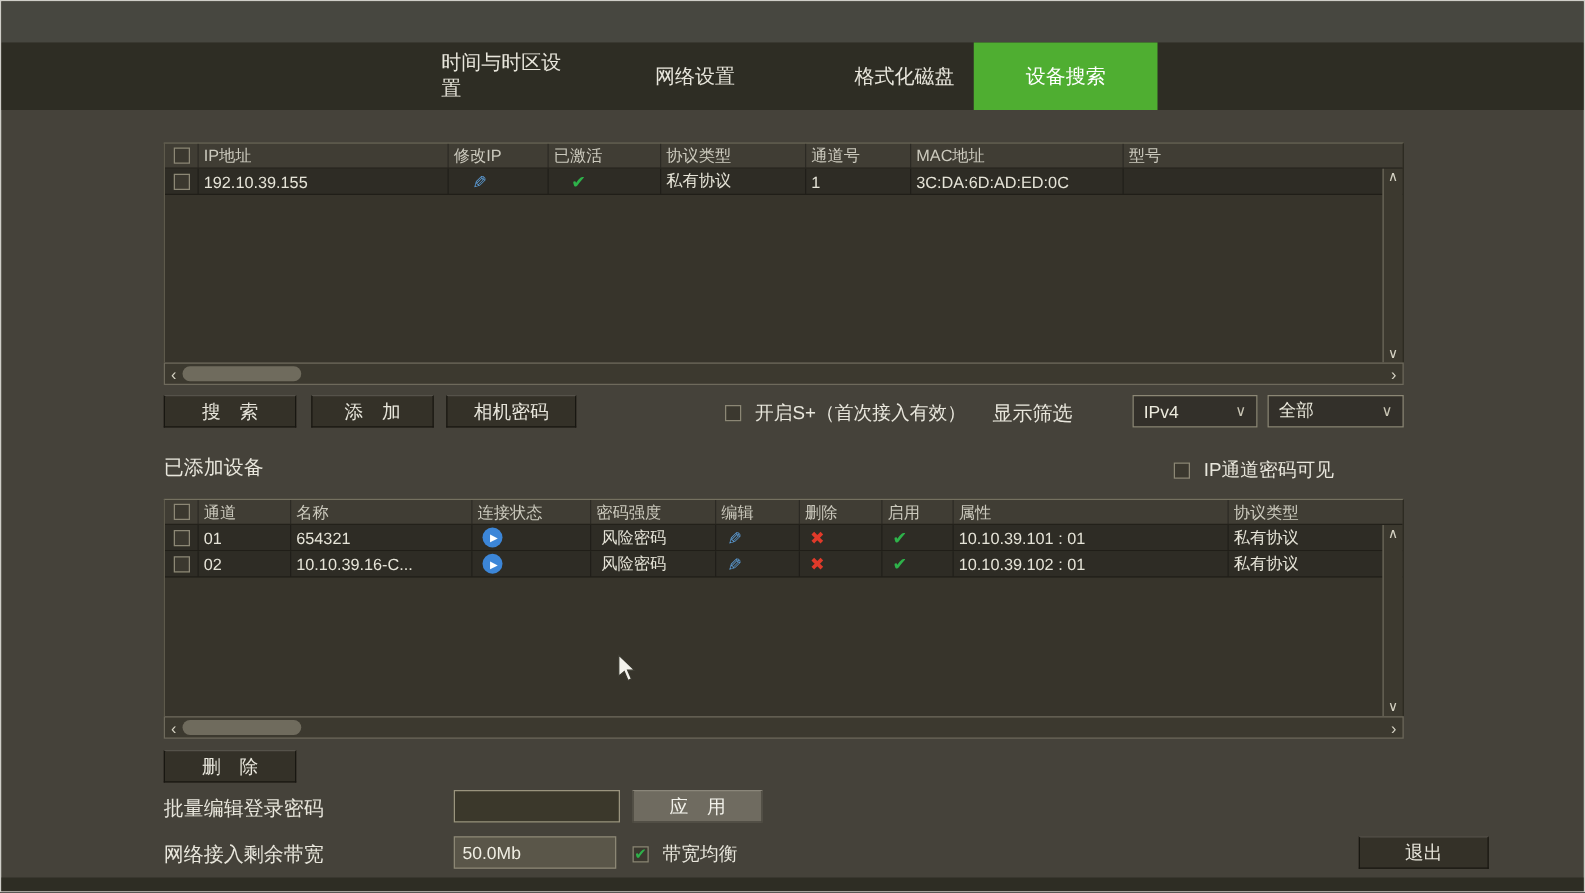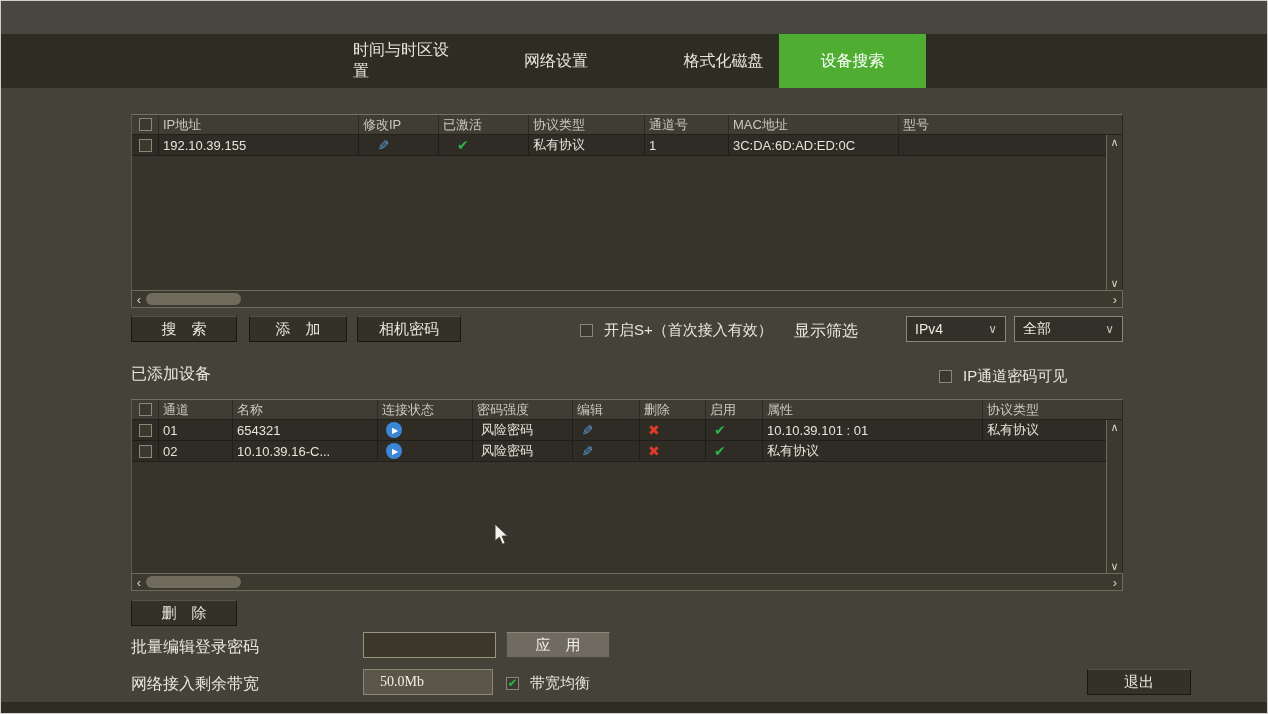--- a/index.html
+++ b/index.html
@@ -90,21 +90,21 @@
     color:#eceadd; font-size:14px; display:flex; align-items:center; justify-content:space-between;
     padding:0 8px;
     gap:35px;
   }
   .dd-ip { left:905px; width:100px; }
   .dd-scope { left:1013px; width:109px; }
   .dropdown .chev { color:#c9c5b4; font-size:12px; }
 
   .tinput {
     position:absolute; height:26px; border:1px solid #9a947e; background:#3b382b; color:#f0eee3;
-    font-size:14px; padding:0 16px; font-family:Liberation Serif, serif;
+    font-size:14px; padding:0 6px; font-family:Liberation Sans, sans-serif;
   }
   .in-batch { left:362px; top:631px; width:133px; }
   .in-bw    { left:362px; top:668px; width:130px; background:#5a5649; border-color:#8c8775; }
 
   .cursor { position:absolute; left:493px; top:522px; }
 </style>
 </head>
 <body>
 
 <div class="screen">
@@ -233,20 +233,21 @@
       <div class="cell pad8">风险密码</div>
       <div class="cell icon-cell pad8">
           <span class="pencil">✎</span>
         </div>
       <div class="cell icon-cell pad8">
           <span class="xmark">✖</span>
         </div>
       <div class="cell icon-cell pad8">
           <span class="okmark">✔</span>
         </div>
+      <div class="cell">10.10.39.102  :  01</div>
       <div class="cell">私有协议</div>
     </div>
 
     <div class="vscroll">
       <span>∧</span>
       <span>∨</span>
     </div>
   </div>
   <div class="hscroll hs2">
     <span class="arrow">‹</span>

